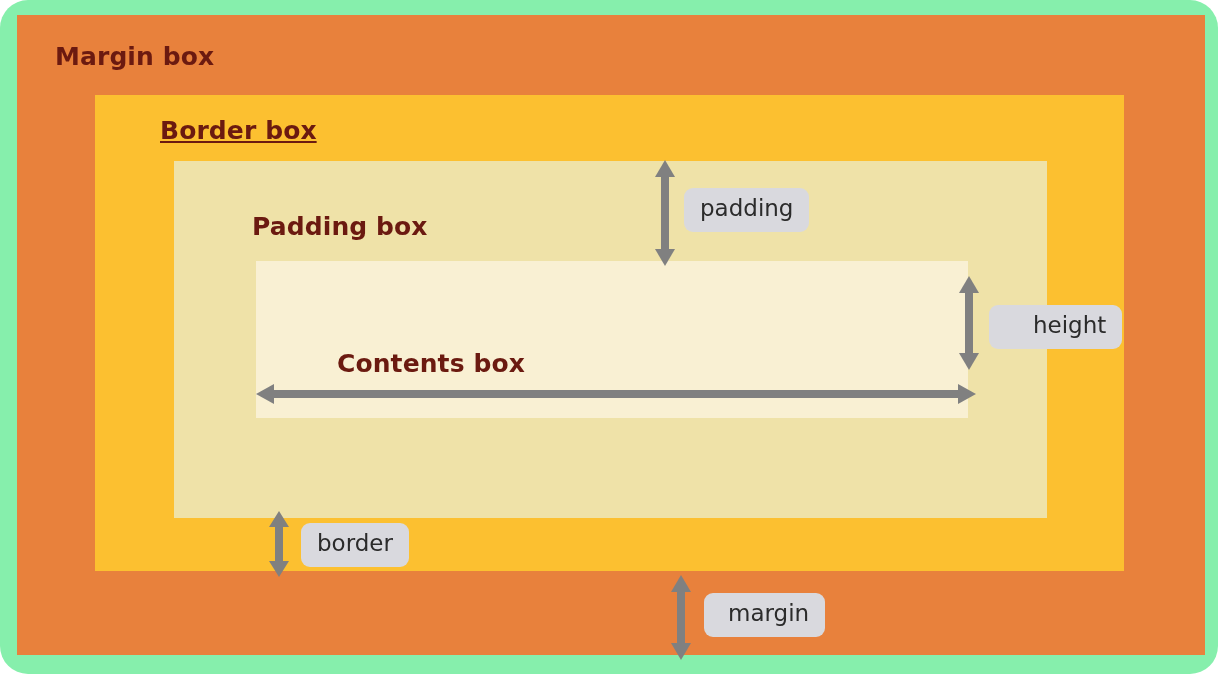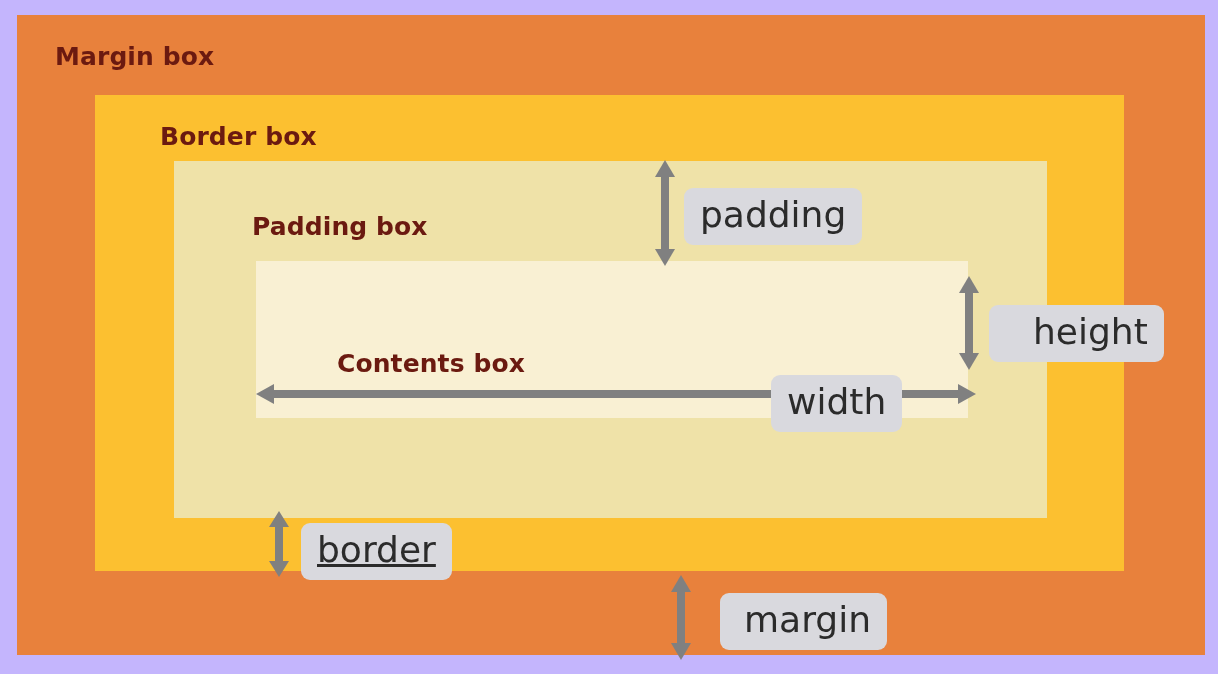--- a/index.html
+++ b/index.html
@@ -49,57 +49,57 @@
   .box-label {
     position: absolute;
     color: #6b1a10;
     font-weight: bold;
     font-size: 25px;
     line-height: 1;
     white-space: nowrap;
     letter-spacing: .1px;
   }
   #label-margin   { left: 55px;  top: 44px; }
-  #label-border   { left: 160px; top: 124px; }
+  #label-border   { left: 160px; top: 118px; text-decoration: underline; }
   #label-padding  { left: 252px; top: 201px; margin-top: 13px; }
   #label-contents { left: 337px; top: 324px; }
 
   
   .arrow {
     position: absolute;
   }
   .arrow svg { display: block; }
 
   #arrow-padding { left: 652px; top: 160px; }
   #arrow-height  { left: 956px; top: 276px; }
   #arrow-width   { left: 256px; top: 381px; }
   #arrow-border  { left: 266px; top: 511px; }
   #arrow-margin  { left: 668px; top: 575px; }
 
   
   .pill {
     position: absolute;
     background: #d9d9de;
     color: #2b2b2b;
-    font-size: 36px;
+    font-size: 23px;
     line-height: 1;
     border-radius: 9px;
     padding: 9px 16px 12px 16px;
     white-space: nowrap;
   }
   #pill-padding { left: 684px; top: 188px; }
   #pill-height  { left: 989px; top: 305px; padding-left: 44px; }
   #pill-width   { left: 771px; top: 375px; }
-  #pill-border  { left: 301px; top: 523px; text-decoration: underline; }
-  #pill-margin  { left: 720px; top: 593px; padding-left: 24px; }
+  #pill-border  { left: 301px; top: 523px; }
+  #pill-margin  { left: 704px; top: 593px; padding-left: 24px; }
 </style>
 </head>
 <body>
 
-<div id="canvas" style="background: #c4b5fd;">
+<div id="canvas" style="background: #86efac; border-radius: 28px;">
 
   <div class="box" id="margin-box" style="background: rgb(232, 129, 60);">
 
     <div class="box" id="border-box" style="left: 78px; top: 80px; background: rgb(252, 192, 48);">
 
       <div class="box" id="padding-box" style="left: 79px; top: 66px; background: rgb(239, 226, 168);">
 
         <div class="box" id="contents-box" style="left: 82px; top: 100px; background: rgb(249, 240, 211);"></div>
 
       </div>
@@ -132,21 +132,20 @@
   </div>
   <div class="pill" id="pill-height">height</div>
 
   <div class="arrow" id="arrow-width">
     <svg width="720" height="26" viewBox="0 0 720 26">
       <polygon points="0,13 18,3 18,23" fill="#808080"></polygon>
       <rect x="15" y="9" width="690" height="8" fill="#808080"></rect>
       <polygon points="720,13 702,3 702,23" fill="#808080"></polygon>
     </svg>
   </div>
-  <div class="pill" id="pill-width">width</div>
 
   <div class="arrow" id="arrow-border">
     <svg width="26" height="66" viewBox="0 0 26 66">
       <polygon points="13,0 23,16 3,16" fill="#808080"></polygon>
       <rect x="9" y="13" width="8" height="40" fill="#808080"></rect>
       <polygon points="13,66 23,50 3,50" fill="#808080"></polygon>
     </svg>
   </div>
   <div class="pill" id="pill-border">border</div>
 

